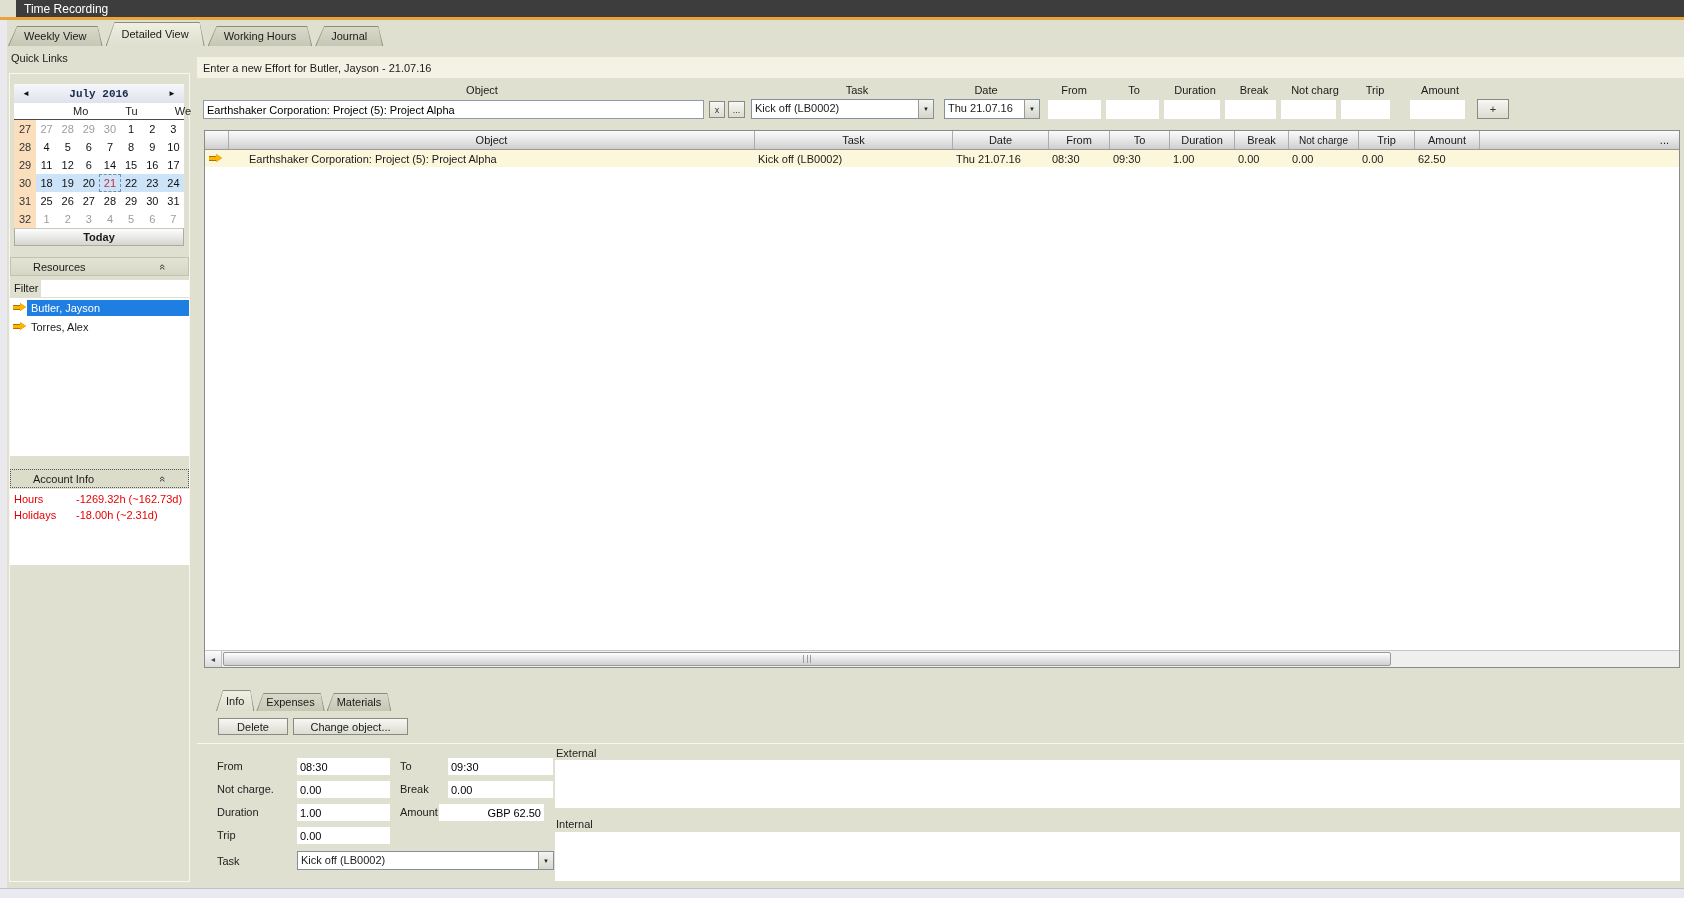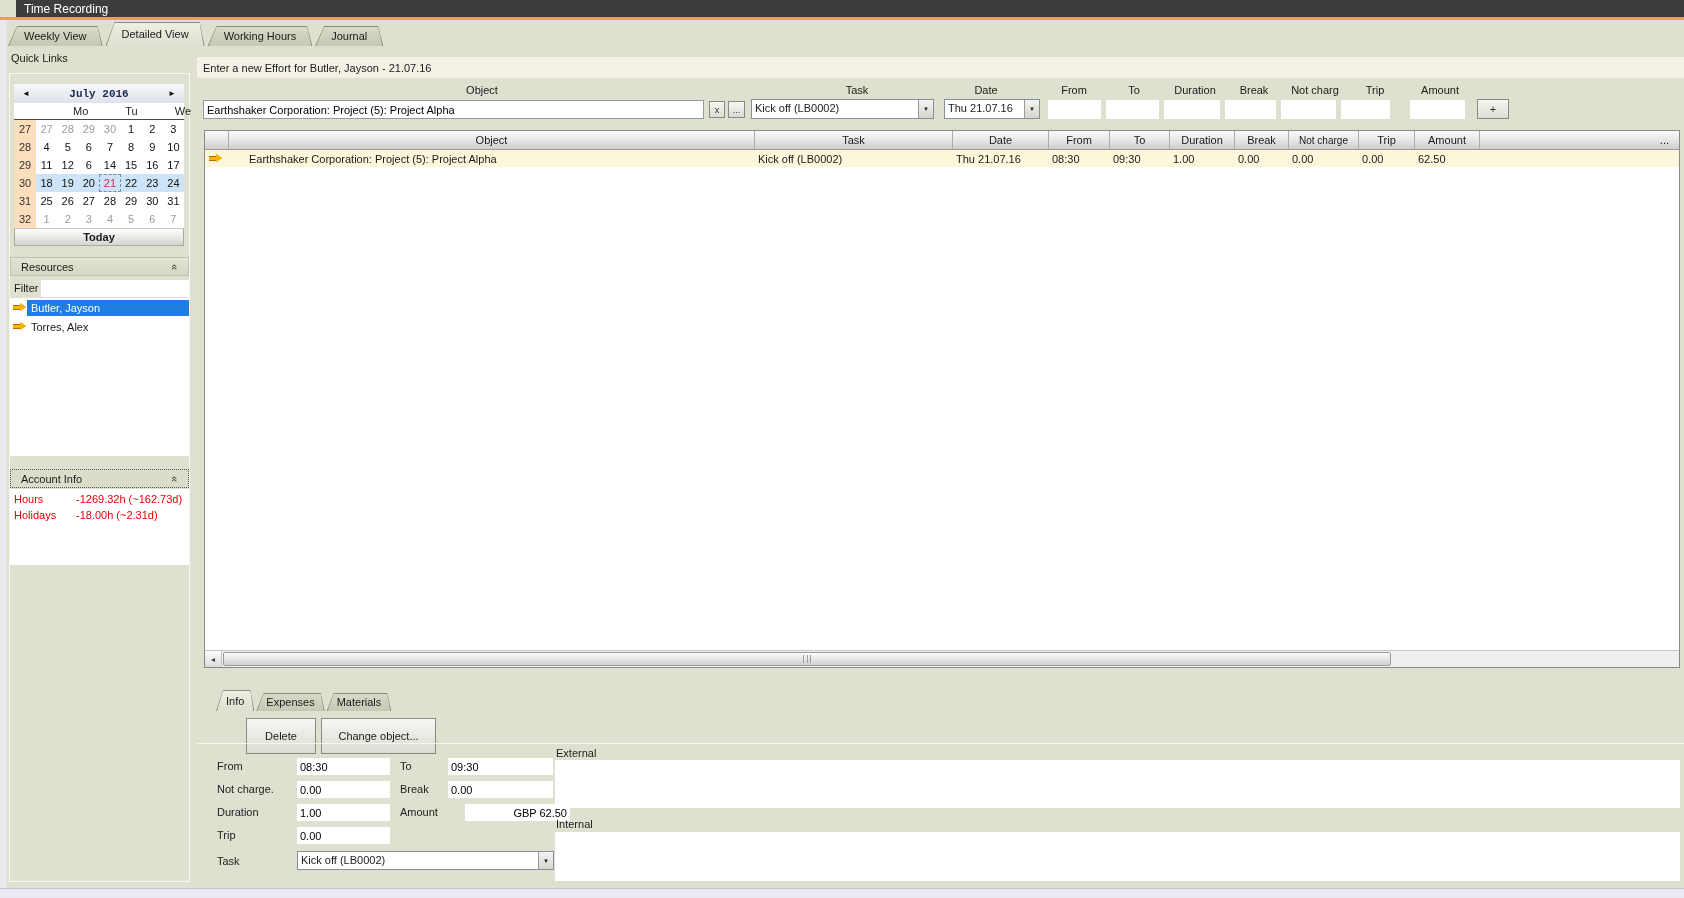--- a/index.html
+++ b/index.html
@@ -36,21 +36,21 @@
   .cal-daynames { display:grid; grid-template-columns:22px repeat(7,1fr); height:17px; border-bottom:1px solid #4A4A4A; }
   .cal-daynames div { display:flex; align-items:center; justify-content:center; color:#222;margin-left:37px; }
   .cal-row { display:grid; grid-template-columns:22px repeat(7,1fr); height:18px; }
   .cal-wk { background:#FBDEBC; display:flex; align-items:center; justify-content:center; color:#333; }
   .cal-day { display:flex; align-items:center; justify-content:center; color:#111; }
   .cal-day.muted { color:#9B9BA3; }
   .cal-row.hl .cal-day { background:#CDE4F8; }
   .cal-day.sel { color:#C22D52; border:1px dashed #6E8FB5; background:#C2DCF4; }
   .today-btn { height:18px; border:1px solid #ABABA0; border-top:1px solid #C8C8C0; background:linear-gradient(#FEFEFE,#D4D4D0); display:flex; align-items:center; justify-content:center; font-weight:bold; cursor:default; }
 
-  .sec-hdr { position:absolute; left:2px; width:179px; height:19px; background:linear-gradient(#E4E4D6,#D6D6C4); border:1px solid #C2C2B0; display:flex; align-items:center; padding:0 10px; }
+  .sec-hdr { position:absolute; left:2px; width:179px; height:19px; background:linear-gradient(#E4E4D6,#D6D6C4); border:1px solid #C2C2B0; display:flex; align-items:center; padding:0 22px; }
   .sec-hdr .chev { margin-left:auto; display:inline-block; transform:rotate(90deg); font-size:11px; color:#333; }
   .sec-hdr.dotted { border:1px dotted #555; background:#DCDCCB; }
 
   .filter-row { position:absolute; left:2px; top:234px; width:179px; height:17px; display:flex; }
   .filter-label { width:52px; padding:2px 0 0 4px; }
   .filter-input { flex:1; border:none; background:#fff; font:inherit; padding:0 3px; outline:none; }
 
   .res-list { position:absolute; left:2px; top:252px; width:179px; height:158px; background:#fff; overflow:hidden; }
   .res-item { height:19px; display:flex; align-items:center; padding-left:2px; }
   .res-label { flex:1; padding:2px 4px; }
@@ -92,21 +92,21 @@
   .sb-thumb { position:absolute; left:18px; top:1px; width:1168px; height:14px; border:1px solid #9A9A9A; border-radius:2px; background:linear-gradient(#FDFDFD,#CFCFCF); display:flex; align-items:center; justify-content:center; }
   .sb-grip { width:8px; height:8px; border-left:1px solid #9C9C9C; border-right:1px solid #9C9C9C; background:linear-gradient(90deg, transparent 3px, #9C9C9C 3px, #9C9C9C 4px, transparent 4px); }
 
   
   .dtabs { position:absolute; left:19px; top:643px; height:22px; display:flex; align-items:flex-end; gap:2px; }
   .dtab { position:relative; height:18px; padding:0 10px; display:flex; align-items:center; }
   .dtab .tab-bg { clip-path:polygon(7px 0, calc(100% - 4px) 0, 100% 100%, 0 100%); }
   .dtab .tab-bg::before { clip-path:polygon(6px 0, calc(100% - 3px) 0, 100% 100%, 0 100%); }
   .dtab.active { height:21px; }
   .dtab.active .tab-bg::before { background:linear-gradient(#EFEFE2,#DFDFD0); }
-  .btn { position:absolute; height:36px;margin-left:28px; }
+  .btn { position:absolute; height:17px; }
   .divline { position:absolute; left:0; right:0; top:697px; height:1px; background:#F7F7EC; }
   .dlabel { position:absolute; white-space:nowrap; color:#222; }
   .right-al { text-align:right; }
 </style>
 </head>
 <body>
 
 <div class="screen">
   <div class="titlebar">
     <span>Time Recording</span>
@@ -355,21 +355,21 @@
     <span class="dlabel" style="left:20px;  top:760px">Duration</span>
     <span class="dlabel" style="left:203px; top:760px">Amount</span>
     <span class="dlabel" style="left:20px;  top:783px">Trip</span>
     <span class="dlabel" style="left:20px;  top:809px">Task</span>
 
     <input class="field" style="left: 100px; top: 712px; width: 93px; height: 17px;" value="08:30">
     <input class="field" style="left: 251px; top: 712px; width: 105px; height: 17px;" value="09:30">
     <input class="field" style="left: 100px; top: 735px; width: 93px; height: 17px;" value="0.00">
     <input class="field" style="left: 251px; top: 735px; width: 105px; height: 17px;" value="0.00">
     <input class="field" style="left: 100px; top: 758px; width: 93px; height: 17px;" value="1.00">
-    <input class="field right-al" style="left: 268px; top: 758px; width: 105px; height: 17px;" value="GBP 62.50">
+    <input class="field right-al" style="left: 242px; top: 758px; width: 105px; height: 17px;" value="GBP 62.50">
     <input class="field" style="left: 100px; top: 781px; width: 93px; height: 17px;" value="0.00">
     <div class="combo" style="left:100px; top:805px; width:257px; height:19px">
       <span class="combo-value">Kick off (LB0002)</span>
       <span class="combo-btn">▼</span>
     </div>
 
     <span class="dlabel" style="left:359px; top:701px">External</span>
     <textarea class="txt" style="left: 358px; top: 714px; width: 1125px; height: 48px; resize: none;" value=""></textarea>
     <span class="dlabel" style="left:359px; top:772px">Internal</span>
     <textarea class="txt" style="left: 358px; top: 786px; width: 1125px; height: 49px; resize: none;" value=""></textarea>

